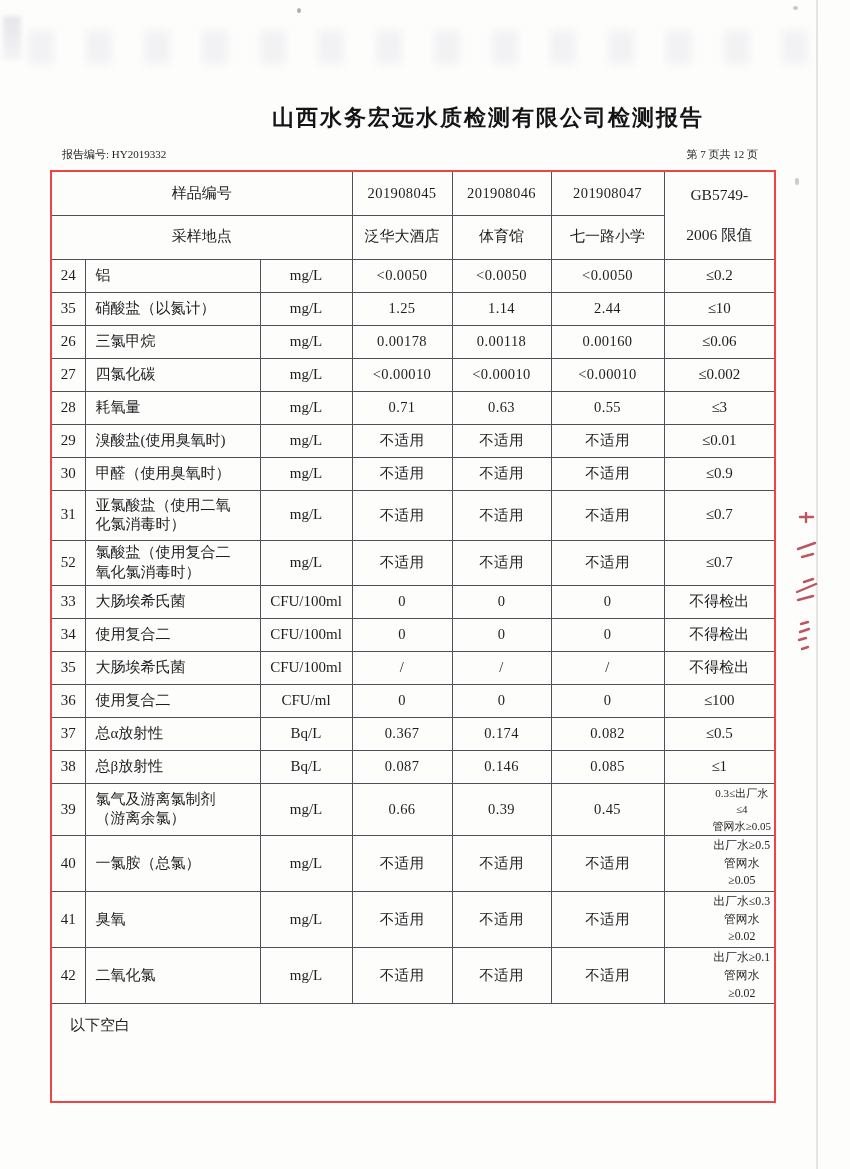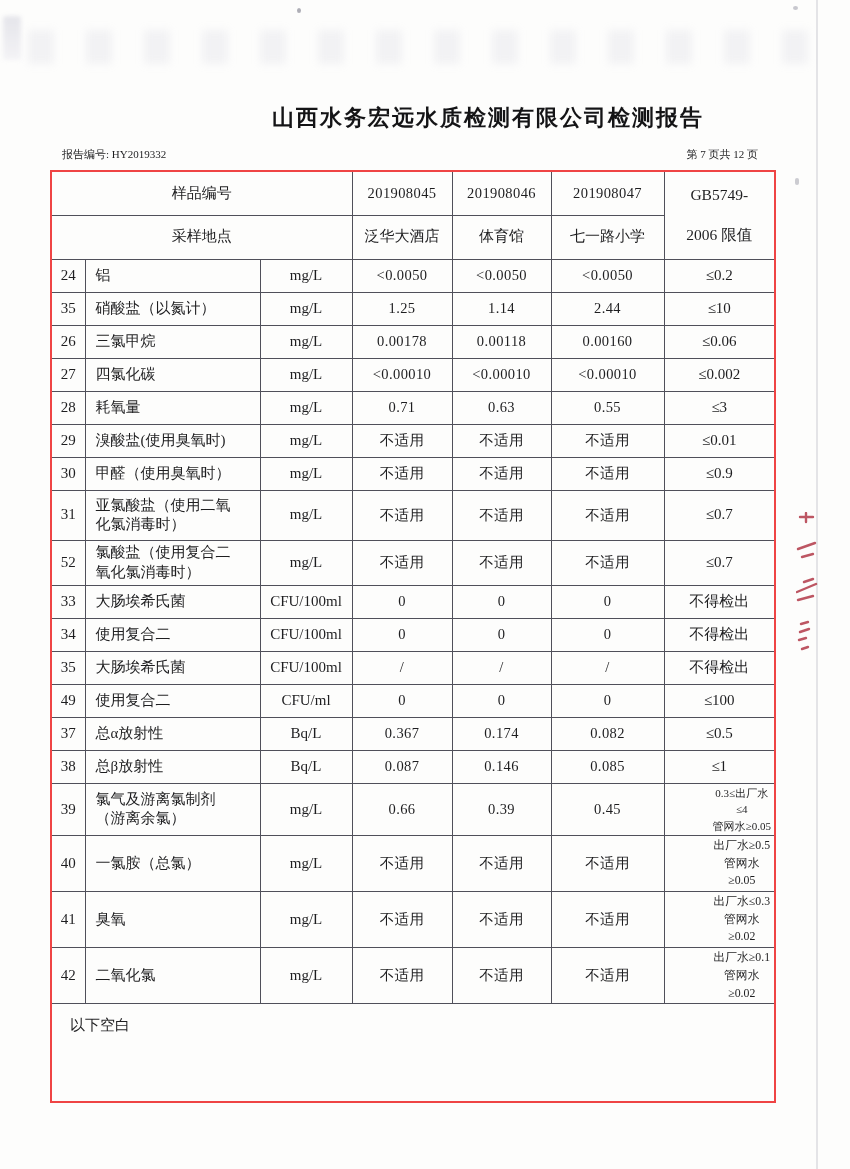--- a/index.html
+++ b/index.html
@@ -188,21 +188,21 @@
       <tr class="h33">
           <td>35</td>
           <td class="c-name">大肠埃希氏菌</td>
           <td>CFU/100ml</td>
           <td class="c-val">/</td>
           <td class="c-val">/</td>
           <td class="c-val">/</td>
           <td class="c-limit">不得检出</td>
         </tr>
       <tr class="h33">
-          <td>49</td>
+          <td>36</td>
           <td class="c-name">使用复合二</td>
           <td>CFU/ml</td>
           <td class="c-val">0</td>
           <td class="c-val">0</td>
           <td class="c-val">0</td>
           <td class="c-limit">≤100</td>
         </tr>
       <tr class="h33">
           <td>37</td>
           <td class="c-name">总α放射性</td>

